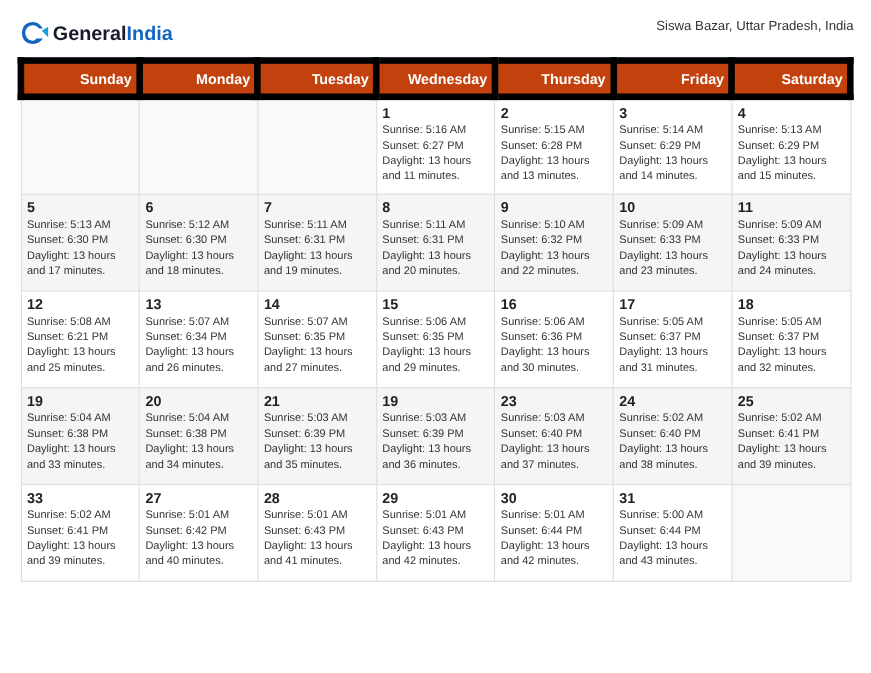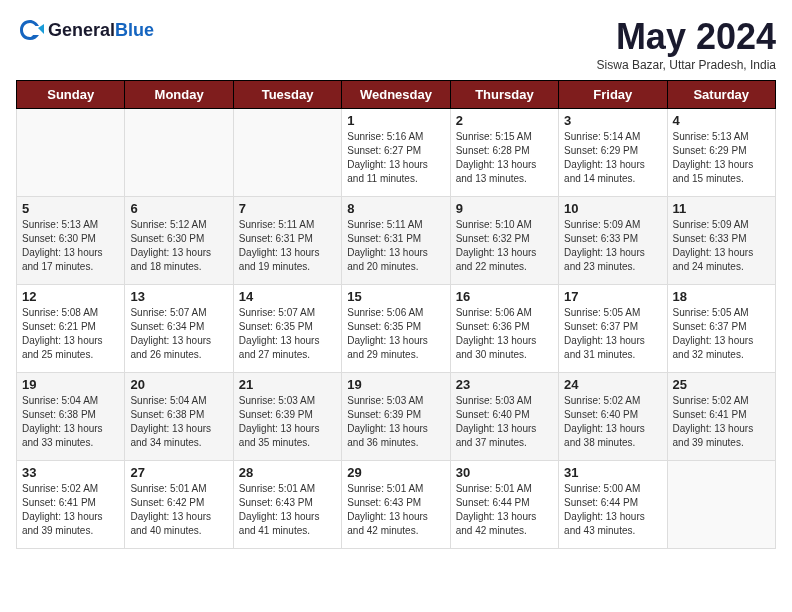--- a/index.html
+++ b/index.html
@@ -37,27 +37,27 @@
       font-size: 12px;
       color: #333;
       font-weight: normal;
     }
     table {
       width: 100%;
       border-collapse: collapse;
       table-layout: fixed;
     }
     thead tr th {
-      background-color: #7f1d1d;
+      background-color: #c2410c;
       color: #fff;
       font-size: 13px;
       font-weight: bold;
       padding: 6px 4px;
-      text-align: center;
-      border: 1px solid #000000;
+      text-align: right;
+      border: 6px solid #000000;
     }
     tbody tr td {
       vertical-align: top;
       border: 1px solid #ddd;
       padding: 4px 5px;
       font-size: 10.5px;
       color: #222;
       height: 88px;
       background: #fff;
     }
@@ -83,25 +83,24 @@
 <body>
 
 <div class="header-area">
   <div class="logo">
     <svg class="logo-icon" viewBox="0 0 28 28">
       <rect x="0" y="0" width="28" height="28" fill="white"></rect>
       <path d="M14 4 C8 4 4 8 4 14 C4 20 8 24 14 24 C18 24 21 22 23 19 L17 19 C16 20.5 15 21 14 21 C10 21 7 18 7 14 C7 10 10 7 14 7 C16 7 18 8 19.5 10 L23 10 C21 6.5 17.5 4 14 4Z" fill="#1565c0"></path>
       <polygon points="22,12 28,8 28,18" fill="#1a9cd8"></polygon>
     </svg>
     <div>
-      <span style="font-size:18px;font-weight:bold;color:#1a1a2e;margin-top:37px;">General</span><span style="font-size:18px;font-weight:bold;color:#1565c0;">Blue</span>
+      <span style="font-size:18px;font-weight:bold;color:#1a1a2e;margin-top:37px;">General</span><span style="font-size:18px;font-weight:bold;color:#1565c0;">India</span>
     </div>
   </div>
   <div class="title-area">
-    <div class="main-title">May 2024</div>
     <div class="subtitle">Siswa Bazar, Uttar Pradesh, India</div>
   </div>
 </div>
 
 <table>
   <thead>
     <tr>
     <th>Sunday</th>
         <th>Monday</th>
         <th>Tuesday</th>

